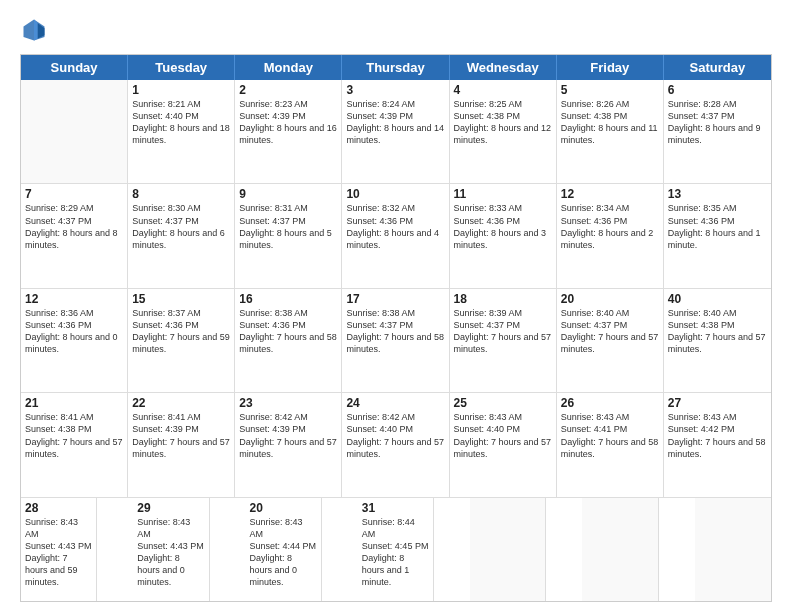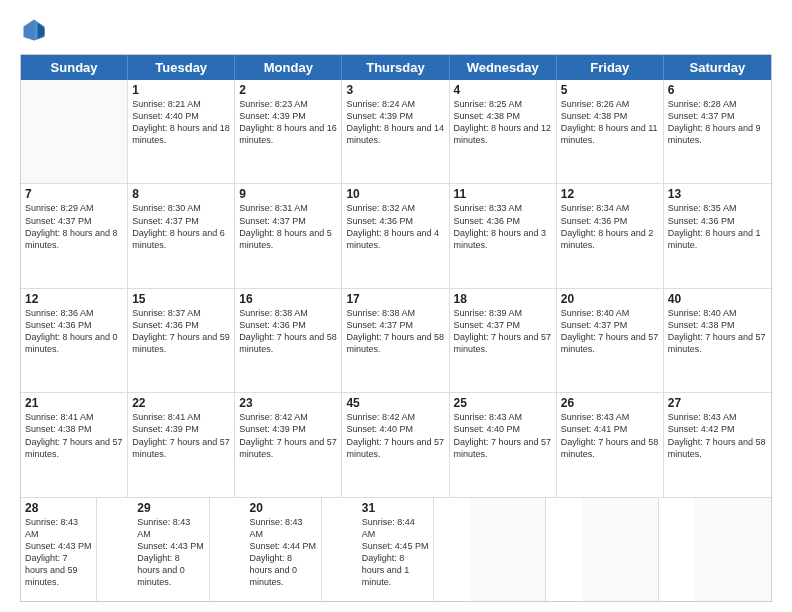--- a/index.html
+++ b/index.html
@@ -234,21 +234,21 @@
           </div>
           <div class="cal-cell">
             <span class="day-num">22</span>
             <div class="cell-info">Sunrise: 8:41 AM<br>Sunset: 4:39 PM<br>Daylight: 7 hours and 57 minutes.</div>
           </div>
           <div class="cal-cell">
             <span class="day-num">23</span>
             <div class="cell-info">Sunrise: 8:42 AM<br>Sunset: 4:39 PM<br>Daylight: 7 hours and 57 minutes.</div>
           </div>
           <div class="cal-cell">
-            <span class="day-num">45</span>
+            <span class="day-num">24</span>
             <div class="cell-info">Sunrise: 8:42 AM<br>Sunset: 4:40 PM<br>Daylight: 7 hours and 57 minutes.</div>
           </div>
           <div class="cal-cell">
             <span class="day-num">25</span>
             <div class="cell-info">Sunrise: 8:43 AM<br>Sunset: 4:40 PM<br>Daylight: 7 hours and 57 minutes.</div>
           </div>
           <div class="cal-cell">
             <span class="day-num">26</span>
             <div class="cell-info">Sunrise: 8:43 AM<br>Sunset: 4:41 PM<br>Daylight: 7 hours and 58 minutes.</div>
           </div>

